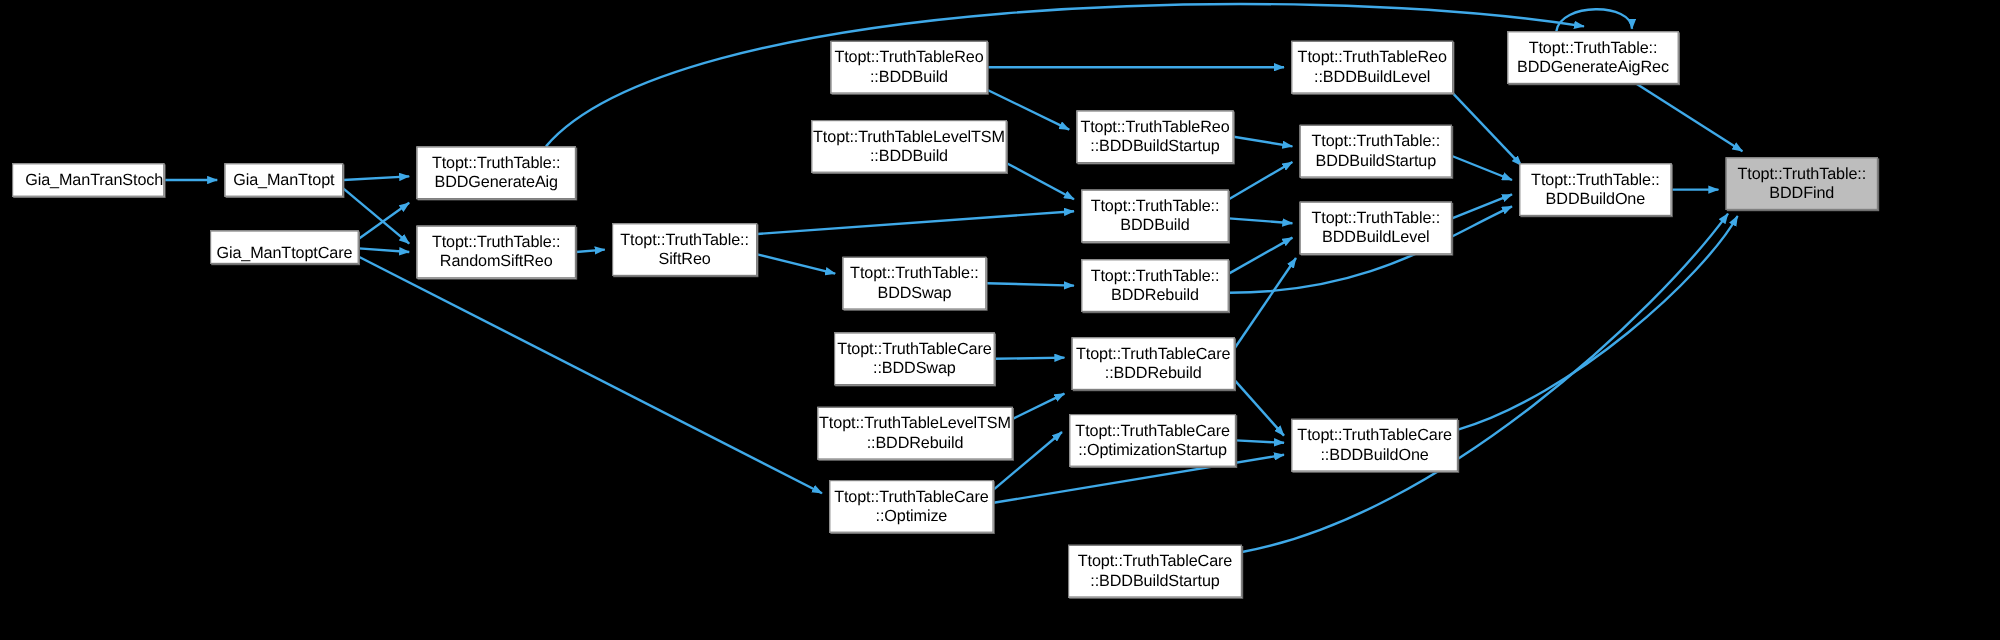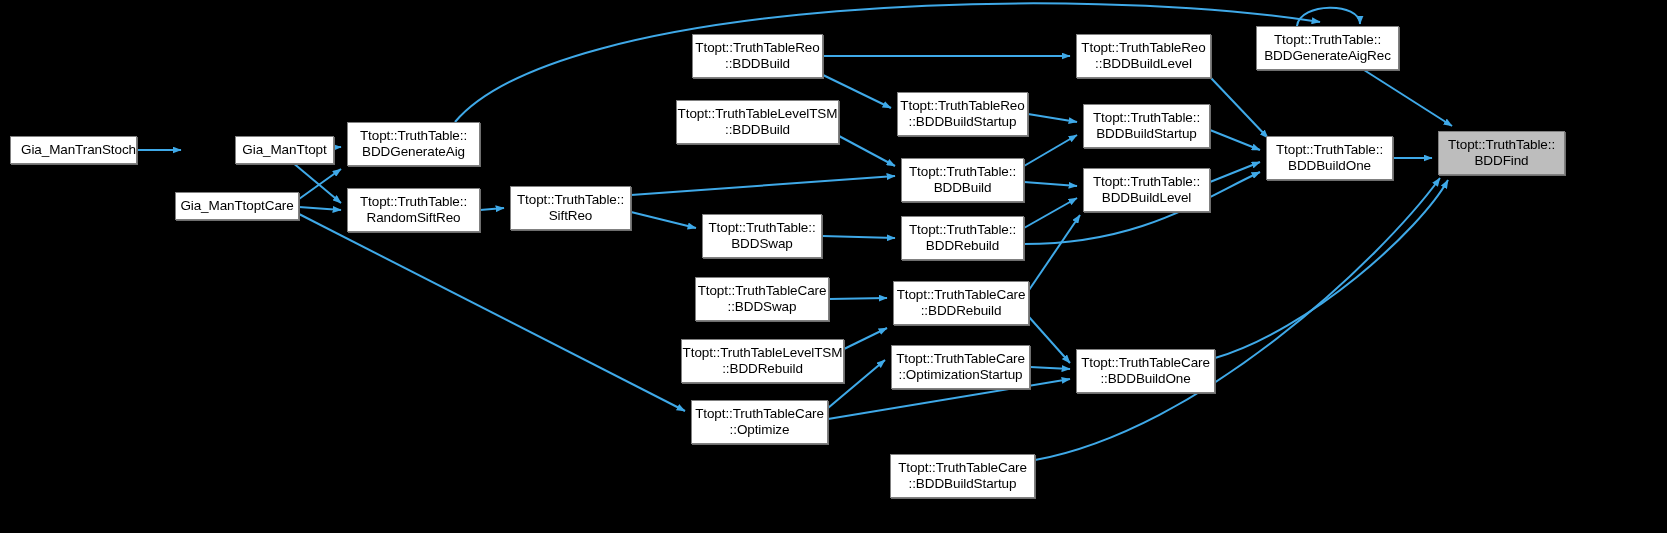--- a/index.html
+++ b/index.html
@@ -73,22 +73,22 @@
         <path d="M1210,130 L1260,150" fill="none" stroke="#3fa9e8" stroke-width="2" marker-end="url(#ah)"></path>
         <path d="M1210,182 L1260,162" fill="none" stroke="#3fa9e8" stroke-width="2" marker-end="url(#ah)"></path>
         <path d="M1215,358 C1310,330 1420,230 1448,180" fill="none" stroke="#3fa9e8" stroke-width="2" marker-end="url(#ah)"></path>
         <path d="M1297,26 C1300,2 1360,2 1360,24" fill="none" stroke="#3fa9e8" stroke-width="2" marker-end="url(#ah)"></path>
         <path d="M1364,70 L1452,126" fill="none" stroke="#3fa9e8" stroke-width="2" marker-end="url(#ah)"></path>
         <path d="M1393,158 L1432,158" fill="none" stroke="#3fa9e8" stroke-width="2" marker-end="url(#ah)"></path>
       </g>
   </svg>
   <div id="nodes">
       <div class="node" style="left: 10px; top: 136px; width: 127px; height: 28px; text-align: right;"><span class="lbl">Gia_ManTranStoch</span></div>
-      <div class="node" style="left: 187px; top: 136px; width: 99px; height: 28px; margin-left: 48px;"><span class="lbl">Gia_ManTtopt</span></div>
-      <div class="node" style="left: 175px; top: 192px; width: 124px; height: 28px;"><span class="lbl">Gia_ManTtoptCare</span></div>
+      <div class="node" style="left: 187px; top: 136px; width: 99px; height: 28px;"><span class="lbl">Gia_ManTtopt</span></div>
+      <div class="node" style="left: 175px; top: 192px; width: 124px; height: 28px; align-items: flex-end;"><span class="lbl">Gia_ManTtoptCare</span></div>
       <div class="node" style="left: 347px; top: 122px; width: 133px; height: 44px;"><span class="lbl">Ttopt::TruthTable::
 BDDGenerateAig</span></div>
       <div class="node" style="left: 347px; top: 188px; width: 133px; height: 44px;"><span class="lbl">Ttopt::TruthTable::
 RandomSiftReo</span></div>
       <div class="node" style="left: 510px; top: 186px; width: 121px; height: 44px;"><span class="lbl">Ttopt::TruthTable::
 SiftReo</span></div>
       <div class="node" style="left: 692px; top: 34px; width: 131px; height: 44px;"><span class="lbl">Ttopt::TruthTableReo
 ::BDDBuild</span></div>
       <div class="node" style="left: 676px; top: 100px; width: 163px; height: 44px;"><span class="lbl">Ttopt::TruthTableLevelTSM
 ::BDDBuild</span></div>

